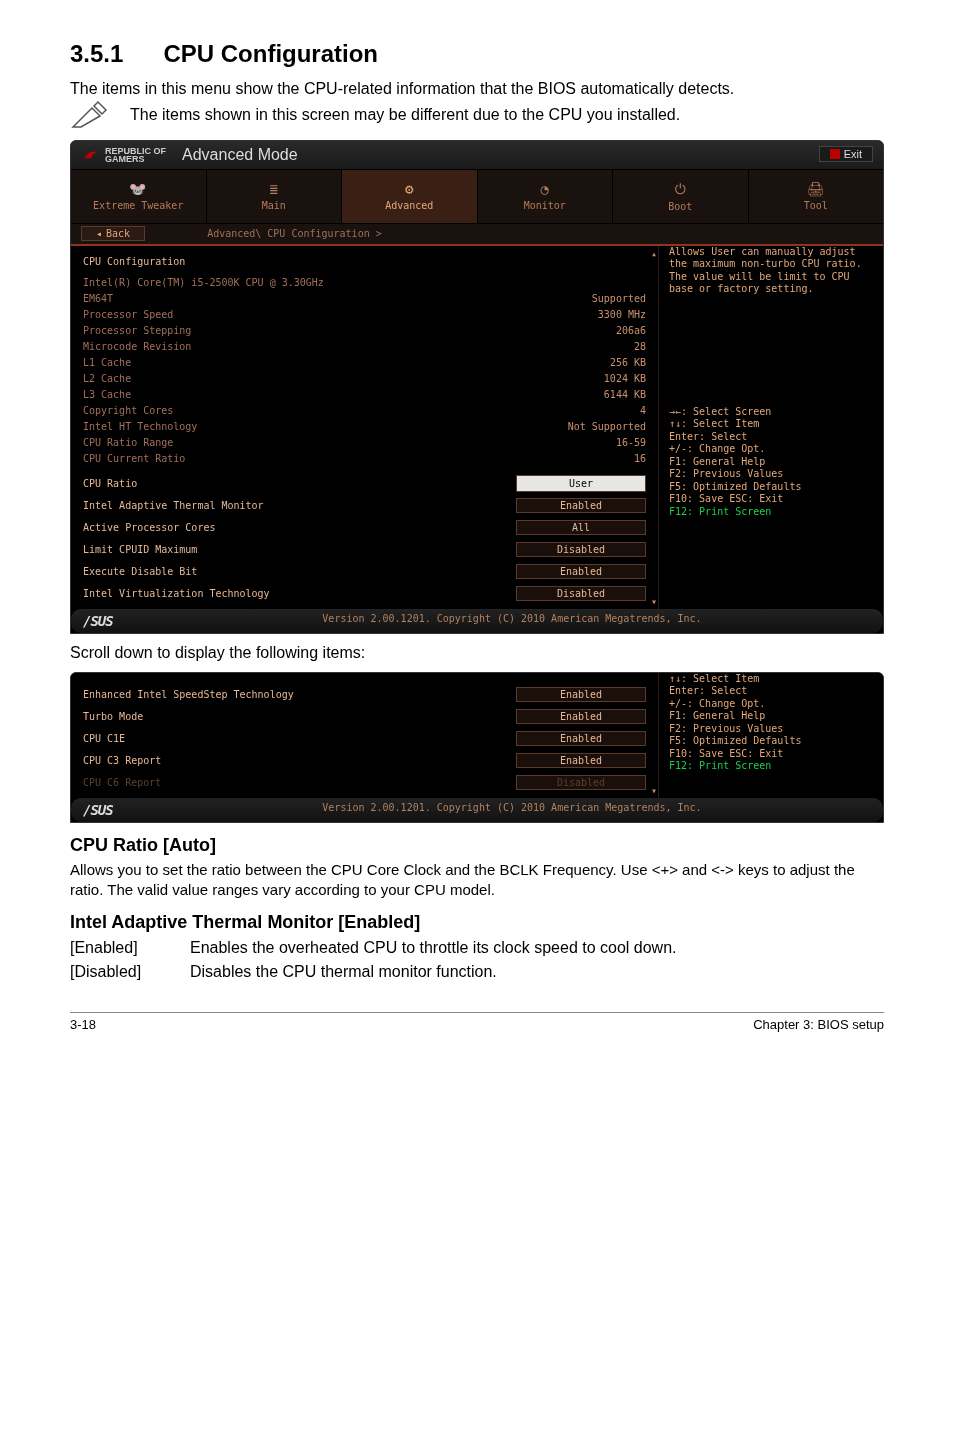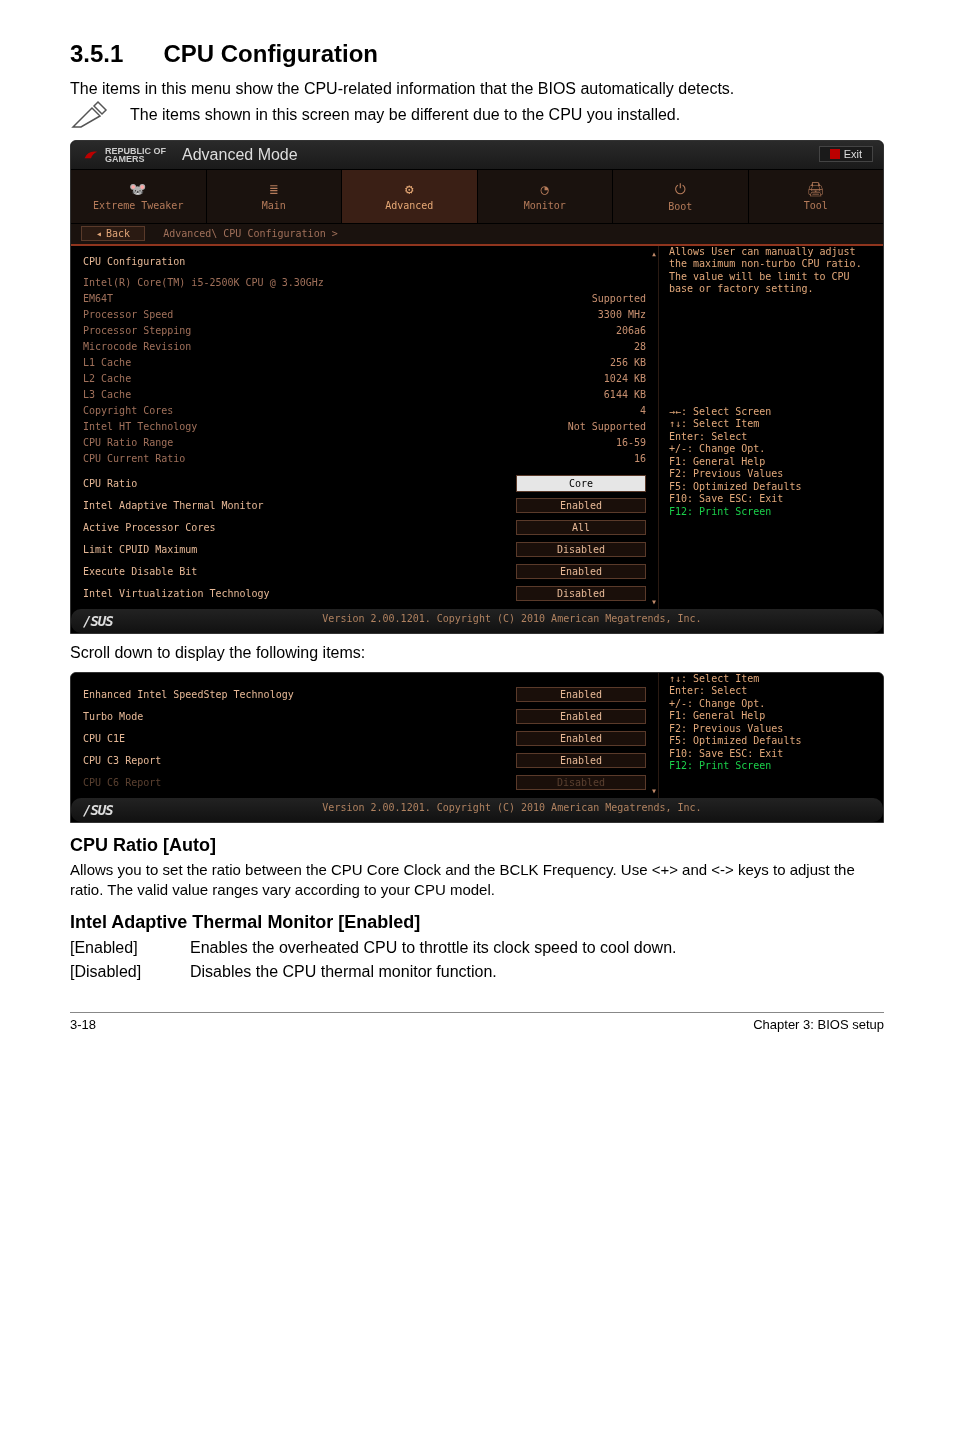--- a/index.html
+++ b/index.html
@@ -20,21 +20,21 @@
   .bios-titlebar .exit { position: absolute; right: 10px; top: 5px; background: #1a1a1a; border: 1px solid #444; padding: 1px 10px; font-size: 11px; color: #ddd; display: flex; align-items: center; gap: 4px; }
   .bios-titlebar .exit::before { content: ""; width: 10px; height: 10px; background: #b00; display: inline-block; }
   .bios-tabs { display: flex; height: 55px; background: #1a120e; border-top: 1px solid #000; border-bottom: 1px solid #000; }
   .bios-tab { flex: 1; display: flex; flex-direction: column; align-items: center; justify-content: center; gap: 3px; color: #b57b5a; border-right: 1px solid #000; }
   .bios-tab:last-child { border-right: none; }
   .bios-tab.active { background: #3a1f15; color: #e6a875; }
   .bios-tab .ticon { font-size: 14px; }
   .bios-tab .tlabel { font-size: 10px; }
   .bios-back-row { background: #1a120e; display: flex; align-items: center; height: 22px; padding-left: 10px; gap: 18px; border-bottom: 2px solid #90351e; }
   .bios-back-btn { background: #2a1a12; border: 1px solid #5a3a2a; padding: 1px 14px; color: #e0a578; display: inline-flex; align-items: center; gap: 4px; }
-  .bios-breadcrumb { color: #a0705a; }
+  .bios-breadcrumb { color: #a0705a; margin-left: 44px; }
   .bios-body { display: flex; background: #000; min-height: 330px; }
   .bios-main { flex: 1; padding: 8px 12px; display: flex; flex-direction: column; gap: 1px; position: relative; }
   .bios-help { width: 225px; padding: 0 10px; border-left: 1px solid #2a1a12; color: #e2a87a; font-size: 10px; line-height: 1.25; }
   .bios-row { display: flex; align-items: center; height: 15px; }
   .bios-row .label { flex: 1; color: #a0705a; }
   .bios-row .label.bright { color: #e6b896; }
   .bios-row .value { width: 150px; text-align: right; color: #c89070; }
   .bios-row .value-box { width: 130px; text-align: center; color: #e6b896; background: #1a0f0a; border: 1px solid #5a3a2a; padding: 1px 0; font-size: 10px; }
   .bios-row .value-box.sel { background: #e6e6e6; color: #000; padding: 2px 0; }
   .bios-row.gaplarge { margin-top: 6px; }
@@ -178,21 +178,21 @@
           <div class="label">CPU Ratio Range</div>
           <div class="value">16-59</div>
         </div>
         <div class="bios-row">
           <div class="label">CPU Current Ratio</div>
           <div class="value">16</div>
         </div>
         <div style="height: 8px;"></div>
         <div class="bios-row">
           <div class="label bright">CPU Ratio</div>
-          <div class="value-box sel">Core</div>
+          <div class="value-box sel">User</div>
         </div>
         <div class="bios-row gaplarge">
           <div class="label bright">Intel Adaptive Thermal Monitor</div>
           <div class="value-box">Enabled</div>
         </div>
         <div class="bios-row gaplarge">
           <div class="label bright">Active Processor Cores</div>
           <div class="value-box">All</div>
         </div>
         <div class="bios-row gaplarge">

